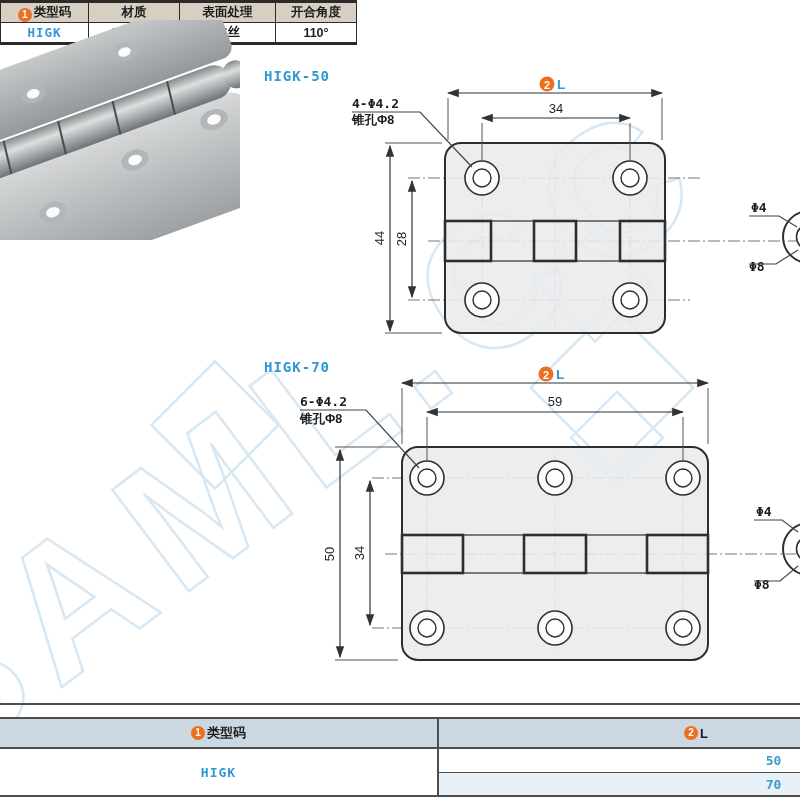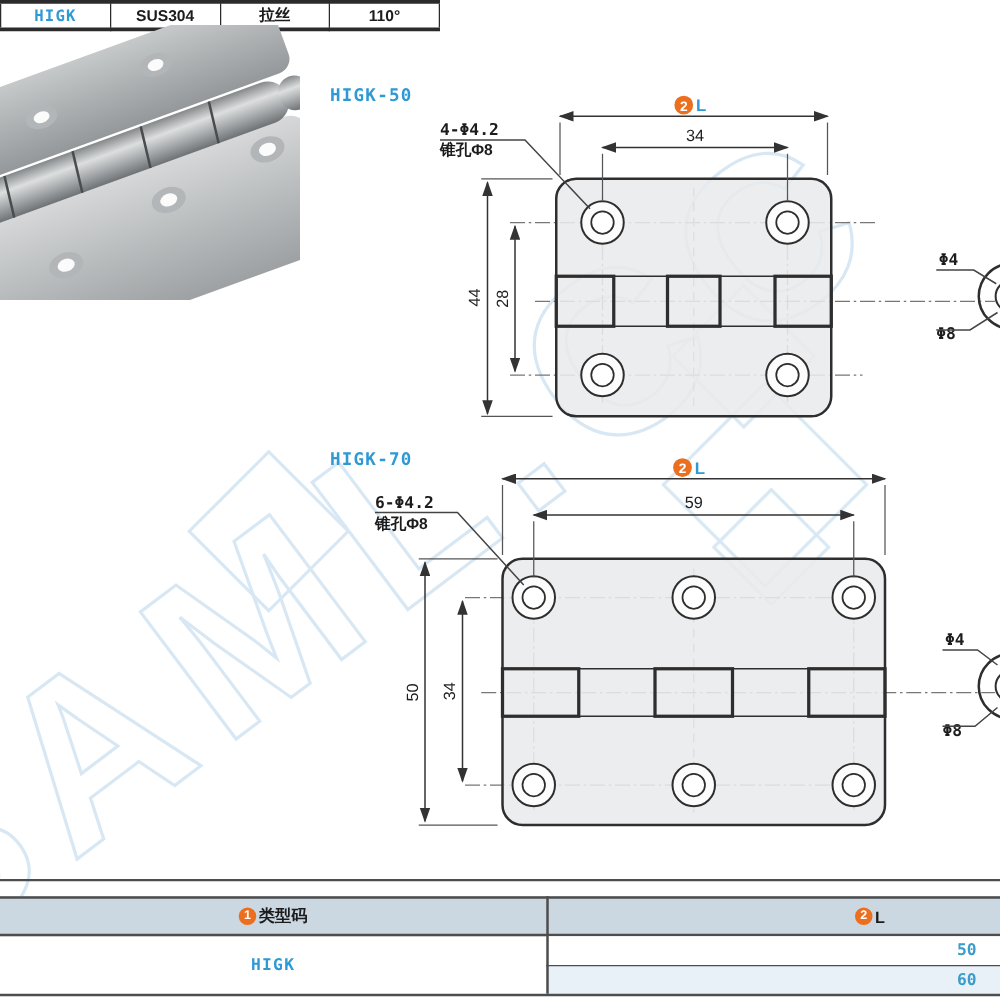--- a/index.html
+++ b/index.html
@@ -91,20 +91,28 @@
         <line x1="66" y1="84" x2="62" y2="118"></line>
       <line x1="124" y1="84" x2="120" y2="118"></line>
         <line x1="182" y1="84" x2="178" y2="118"></line>
     </g>
     <rect x="236" y="87" width="26" height="28" rx="13" fill="url(#gB)"></rect>
   </g>
 </svg>
 
 <table id="spec">
   <tbody>
+      <tr class="hd">
+    <td style="width:87px">
+      <span class="badge">1</span><span>类型码</span>
+    </td>
+    <td style="width:90px">材质</td>
+    <td style="width:95px">表面处理</td>
+    <td style="width:80px">开合角度</td>
+  </tr>
   <tr>
     <td class="code">HIGK</td>
     <td>SUS304</td>
     <td>拉丝</td>
     <td>110°</td>
   </tr>
 </tbody>
   </table>
 
 <svg class="abs" style="left:250px;top:60px;z-index:2" width="550" height="290" viewBox="250 60 550 290">
@@ -295,17 +303,17 @@
     <span>L</span>
   </div>
 </div>
 
 <div id="szrows" class="abs">
   <div id="sztype">HIGK</div>
   <div class="szrow" style="top:0;background:#ffffff">
     <div class="szval" style="padding-left:310px;box-sizing:border-box">50</div>
   </div>
   <div class="szrow" style="top:23px;background:#e8f1f7;border-top:1.5px solid #4d4d4d;box-sizing:border-box">
-    <div class="szval" style="padding-left:310px;box-sizing:border-box">60</div>
+    <div class="szval" style="padding-left:310px;box-sizing:border-box">70</div>
   </div>
 </div>
 <div id="szdiv"></div>
 <div class="abs rule" style="top:795px"></div>
 
 </body></html>

